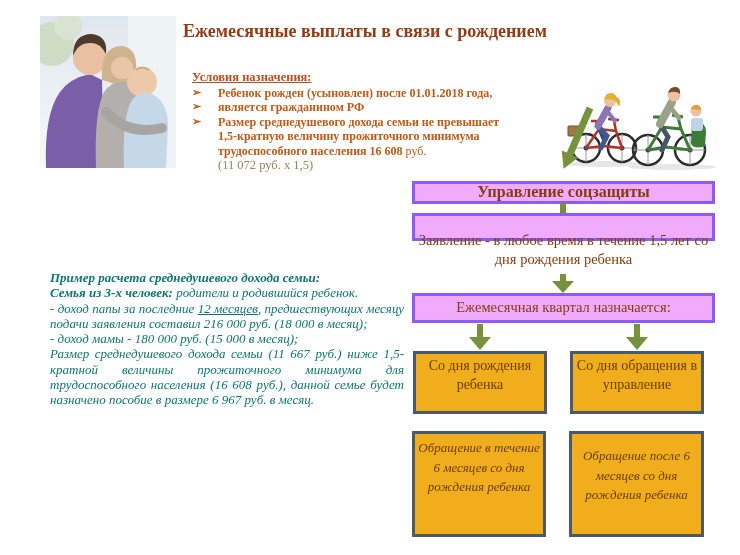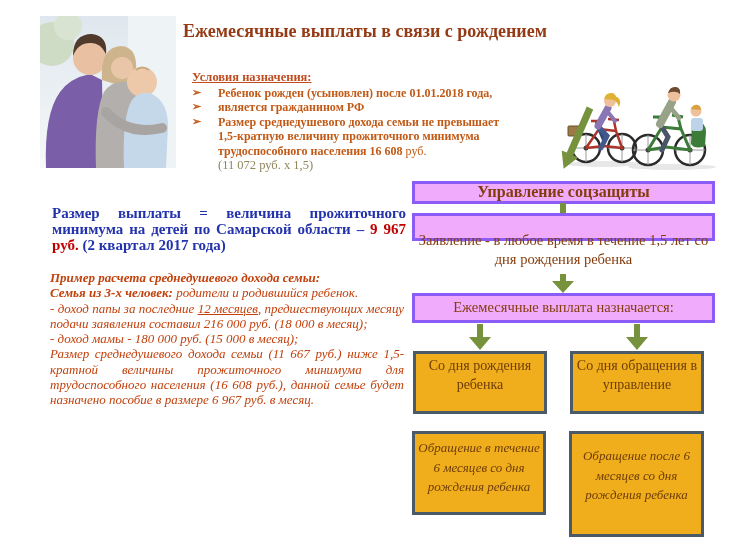--- a/index.html
+++ b/index.html
@@ -25,42 +25,42 @@
   .cond-tail { font-weight:normal; }
   .cond-note { font-size:12.5px; color:#8f875f; margin-left:26px; line-height:1.15; }
   .payment {
     position:absolute; left:52px; top:205px; width:354px;
     font-size:15px; font-weight:bold; line-height:1.08; text-align:justify;
   }
   .payment .blue { color:#2433ad; }
   .payment .red  { color:#c00000; }
   .example {
     position:absolute; left:50px; top:270px; width:354px;
-    font-size:13px; font-style:italic; color:#c2410c; line-height:15.3px;
+    font-size:13px; font-style:italic; color:#0f766e; line-height:15.3px;
   }
   .example p { margin:0; text-align:justify; }
   .example .bold { font-weight:bold; }
   .example .underline { text-decoration:underline; }
   
   .box {
     position:absolute; box-sizing:border-box; text-align:center;
   }
   .green-box { background:#f0abfc; border:3px solid #8b5cf6; color:#843c0c; }
   .orange-box { background:#f0ae1c; border:3px solid #4a5a68; color:#6e3d08; }
   .box-management { left:412px; top:181px; width:303px; height:23px;
      font-size:16px; font-weight:bold; line-height:16px; }
   .box-application { left:412px; top:213px; width:303px; height:28px;
      font-size:14.5px; line-height:19px; padding-top:15px; }
   .box-assigned { left:412px; top:293px; width:303px; height:30px;
      font-size:14.5px; line-height:23px; }
   .box-from-birth { left:413px; top:351px; width:134px; height:63px;
      font-size:14px; line-height:19px; padding-top:2px; }
   .box-from-request { left:570px; top:351px; width:134px; height:63px;
      font-size:14px; line-height:19px; padding-top:2px; }
-  .box-within6 { left:412px; top:431px; width:134px; height:84px;
+  .box-within6 { left:412px; top:431px; width:134px; height:106px;
      font-size:13px; font-style:italic; line-height:19.5px; padding-top:4px; }
   .box-after6 { left:569px; top:431px; width:135px; height:106px;
      font-size:13px; font-style:italic; line-height:19.5px; padding-top:12px; }
   .arr { position:absolute; }
 </style>
 </head>
 <body>
 
 <div class="slide">
 
@@ -105,23 +105,20 @@
         <span class="ctext">является гражданином РФ</span>
       </li>
       <li class="cond-item">
         <span class="marker">➢</span>
         <span class="ctext"><span>Размер среднедушевого дохода семьи не превышает 1,5-кратную величину прожиточного минимума трудоспособного населения 16 608</span><span class="cond-tail"> руб.</span></span>
       </li>
     </ul>
     <div class="cond-note">(11 072 руб. х 1,5)</div>
   </div>
 
-  <div class="payment">
-    <span class="blue">Размер выплаты = величина прожиточного минимума на детей по Самарской области – </span><span class="red">9 967 руб.</span><span class="blue"> (2 квартал 2017 года)</span>
-  </div>
 
   <div class="example">
     <p class="bold">Пример расчета среднедушевого дохода семьи:</p>
     <p><span class="bold">Семья из 3-х человек:</span><span> родители и родившийся ребенок.</span></p>
     <p><span>- доход папы за последние </span><span class="underline">12 месяцев</span><span>, предшествующих месяцу подачи заявления составил 216 000 руб. (18 000 в месяц);</span></p>
     <p>- доход мамы - 180 000 руб. (15 000 в месяц);</p>
     <p>Размер среднедушевого дохода семьи (11 667 руб.) ниже 1,5-кратной величины прожиточного минимума для трудоспособного населения (16 608 руб.), данной семье будет назначено пособие в размере 6 967 руб. в месяц.</p>
   </div>
 
   <div class="arr" style="left:562px; top:76px;">
@@ -182,21 +179,21 @@
 
   <div class="box green-box box-application">Заявление - в любое время в течение 1,5 лет со дня рождения ребенка</div>
 
   <div class="arr" style="left:551px; top:274px;">
     <svg width="24" height="19" viewBox="0 0 24 19">
         <rect x="9" y="0" width="6" height="8" fill="#76923c"></rect>
         <polygon points="1,7 23,7 12,19" fill="#76923c"></polygon>
       </svg>
   </div>
 
-  <div class="box green-box box-assigned">Ежемесячные выплата назначается:</div>
+  <div class="box green-box box-assigned">Ежемесячная квартал назначается:</div>
 
   <div class="arr" style="left:468px; top:324px;">
     <svg width="24" height="26" viewBox="0 0 24 26">
         <rect x="9" y="0" width="6" height="14" fill="#76923c"></rect>
         <polygon points="1,13 23,13 12,26" fill="#76923c"></polygon>
       </svg>
   </div>
   <div class="arr" style="left:625px; top:324px;">
     <svg width="24" height="26" viewBox="0 0 24 26">
         <rect x="9" y="0" width="6" height="14" fill="#76923c"></rect>

